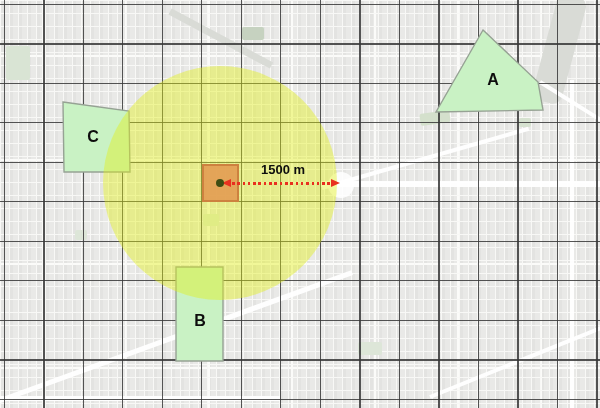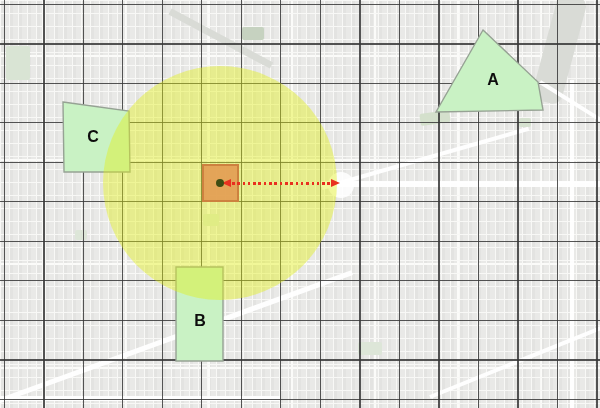--- a/index.html
+++ b/index.html
@@ -100,17 +100,18 @@
 
   <div class="site-cell"></div>
 
   <div class="arrow">
     <span class="head left"></span>
     <span class="dots"></span>
     <span class="head right"></span>
   </div>
   <div class="center-dot"></div>
 
+  <div class="label distance">1500 m</div>
   <div class="label zone a">A</div>
   <div class="label zone b">B</div>
   <div class="label zone c">C</div>
 
 </div>
 
 </body></html>

